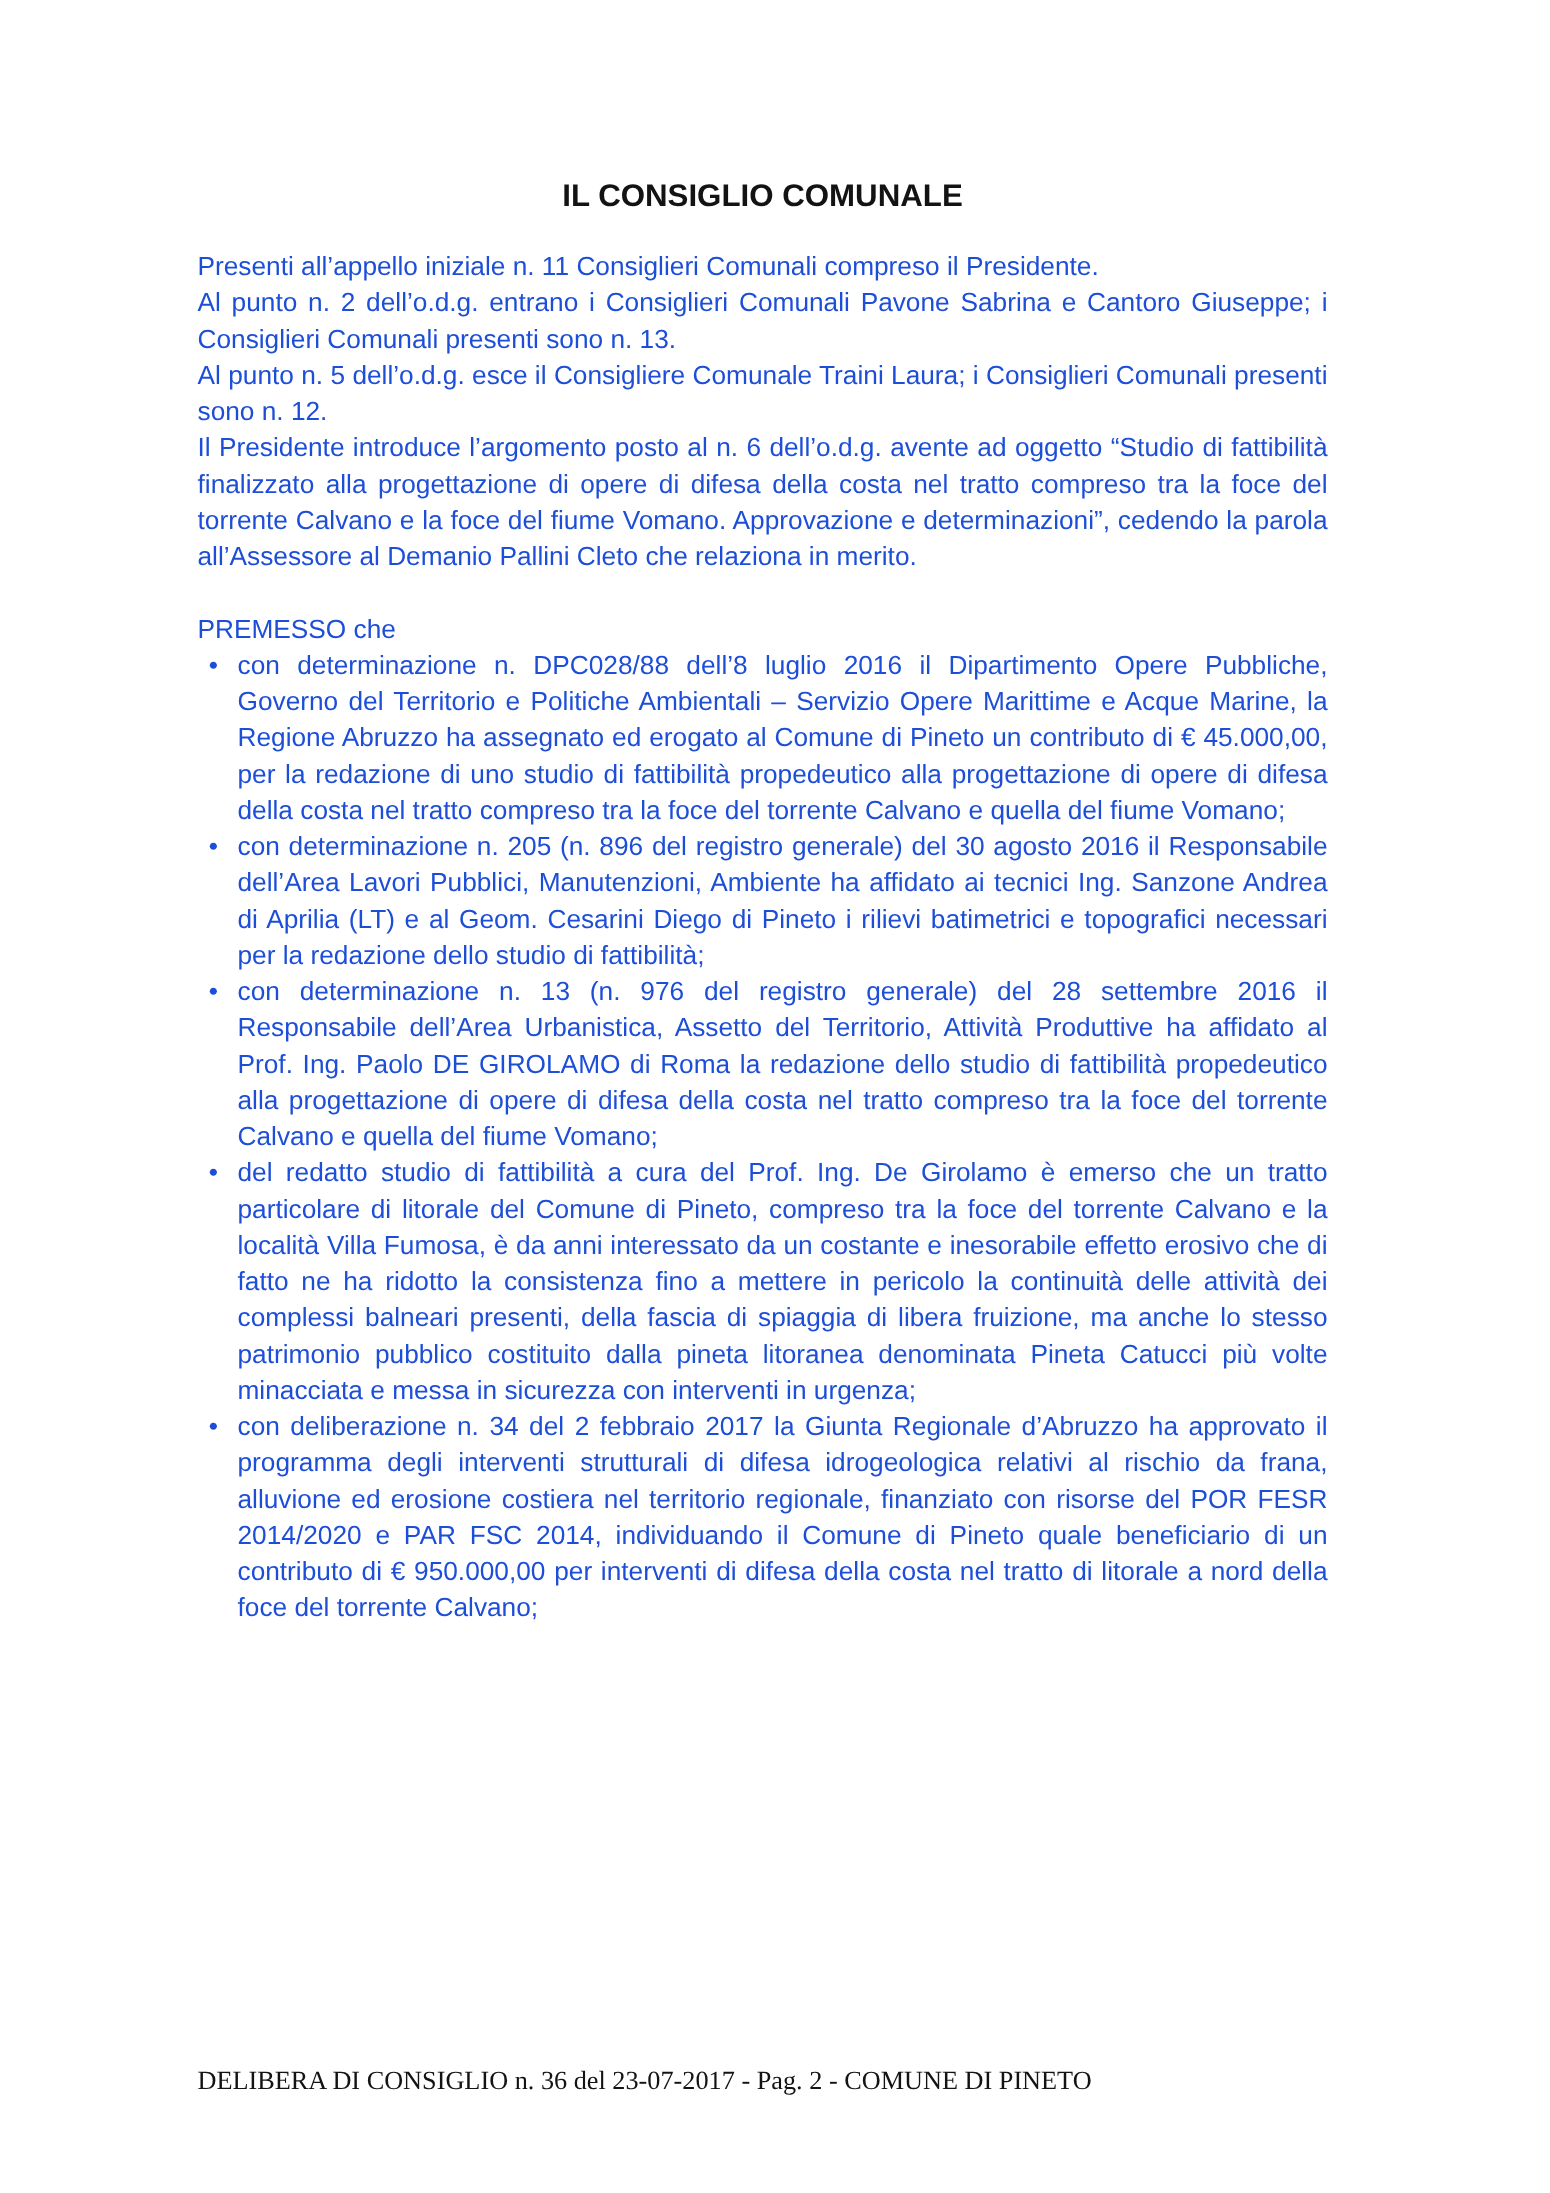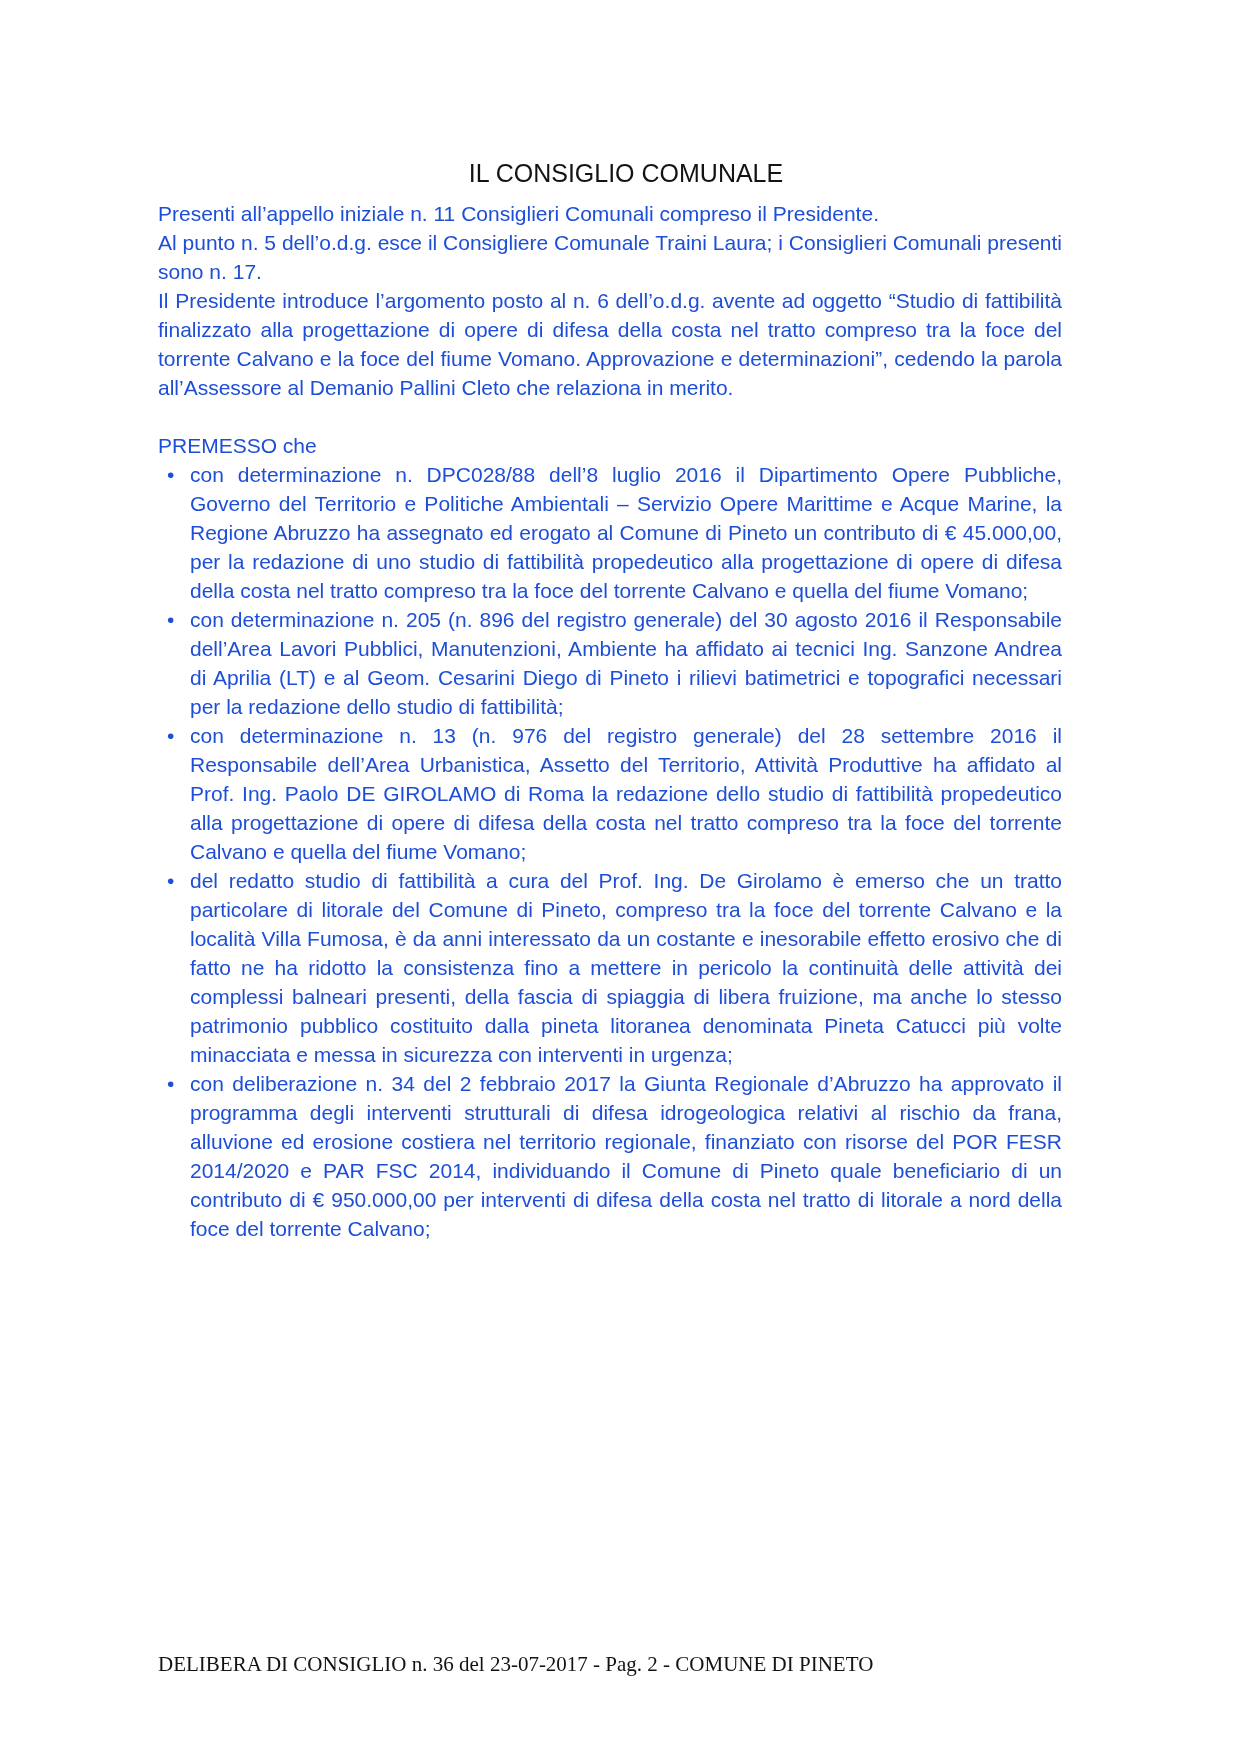--- a/index.html
+++ b/index.html
@@ -13,26 +13,26 @@
     height: 1754px;
     background: #ffffff;
     overflow: hidden;
     color: #171717;
   }
   .doc-title {
     position: absolute;
     top: 143px;
     left: 158px;
     width: 904px;
-    margin: 16px;
+    margin: 0;
     text-align: center;
     font-family: "Liberation Sans", sans-serif;
     font-size: 25px;
     line-height: 29px;
-    font-weight: normal;
+    font-weight: bold;
     color: #131313;
   }
   .content {
     position: absolute;
     top: 199px;
     left: 158px;
     width: 904px;
     font-family: "Liberation Sans", sans-serif;
     font-size: 21px;
     line-height: 29px;
@@ -77,21 +77,22 @@
 </style>
 </head>
 <body>
 
 <div class="page">
 
   <h1 class="doc-title">IL CONSIGLIO COMUNALE</h1>
 
   <div class="content">
     <p>Presenti all’appello iniziale n. 11 Consiglieri Comunali compreso il Presidente.</p>
-    <p>Al punto n. 5 dell’o.d.g. esce il Consigliere Comunale Traini Laura; i Consiglieri Comunali presenti sono n. 17.</p>
+    <p>Al punto n. 2 dell’o.d.g. entrano i Consiglieri Comunali Pavone Sabrina e Cantoro Giuseppe; i Consiglieri Comunali presenti sono n. 13.</p>
+    <p>Al punto n. 5 dell’o.d.g. esce il Consigliere Comunale Traini Laura; i Consiglieri Comunali presenti sono n. 12.</p>
     <p>Il Presidente introduce l’argomento posto al n. 6 dell’o.d.g. avente ad oggetto “Studio di fattibilità finalizzato alla progettazione di opere di difesa della costa nel tratto compreso tra la foce del torrente Calvano e la foce del fiume Vomano. Approvazione e determinazioni”, cedendo la parola all’Assessore al Demanio Pallini Cleto che relaziona in merito.</p>
 
     <p class="premise">PREMESSO che</p>
 
     <ul class="bullets">
       <li>
         <span class="bullet-marker">•</span>
         <span class="bullet-text">con determinazione n. DPC028/88 dell’8 luglio 2016 il Dipartimento Opere Pubbliche, Governo del Territorio e Politiche Ambientali – Servizio Opere Marittime e Acque Marine, la Regione Abruzzo ha assegnato ed erogato al Comune di Pineto un contributo di € 45.000,00, per la redazione di uno studio di fattibilità propedeutico alla progettazione di opere di difesa della costa nel tratto compreso tra la foce del torrente Calvano e quella del fiume Vomano;</span>
       </li>
       <li>

